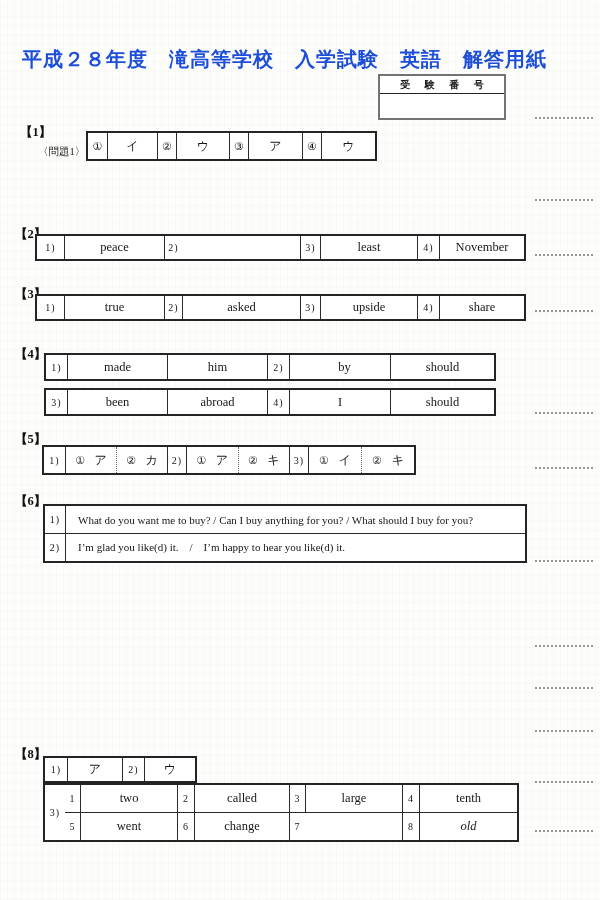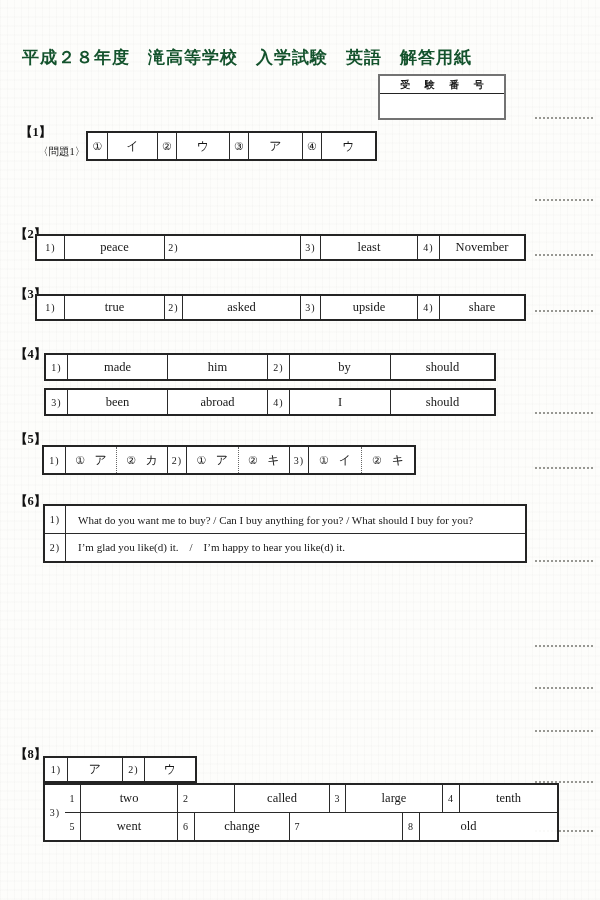--- a/index.html
+++ b/index.html
@@ -10,21 +10,21 @@
     color:#161616;
   }
   .abs{position:absolute;box-sizing:border-box;}
   .bleed{
     position:absolute;inset:0;pointer-events:none;
     background:
       repeating-linear-gradient(90deg, rgba(110,110,110,0.030) 0 1px, transparent 1px 7px),
       repeating-linear-gradient(0deg, rgba(120,120,120,0.018) 0 2px, transparent 2px 9px);
   }
   .title{
-    font-size:17px;font-weight:600;letter-spacing:1px;white-space:nowrap;color:#14532d;
+    font-size:20px;font-weight:600;letter-spacing:1px;white-space:nowrap;color:#1d4ed8;
   }
   .exam-box{border:2px solid #737373;background:rgba(255,255,255,.95);display:flex;flex-direction:column;}
   .exam-box-head{
     height:17px;border-bottom:1.2px solid #232323;display:flex;align-items:center;justify-content:center;
     font-size:10px;letter-spacing:6px;font-weight:600;padding-left:6px;
   }
   .exam-box-body{flex:1;}
   .dotline{border-top:2px dotted #979792;height:0;}
   .sec-label{font-size:12.5px;font-weight:700;white-space:nowrap;color:#101010;}
   .sub-label{font-size:10.5px;white-space:nowrap;}
@@ -186,31 +186,31 @@
     <div class="c no" style="width:22px;">2)</div>
     <div class="c kata" style="width:51px;">ウ</div>
   </div>
   <div class="abs tbl" style="left:43px;top:783px;">
     <div class="c no" style="width:20px;">3)</div>
     <div class="rows">
       <div class="row" style="height:27px;">
         <div class="c no" style="width:15px;">1</div>
         <div class="c" style="width:97px;">two</div>
         <div class="c no" style="width:17px;">2</div>
-        <div class="c" style="width:95px;margin-left:40px;">called</div>
+        <div class="c" style="width:95px;">called</div>
         <div class="c no" style="width:16px;">3</div>
         <div class="c" style="width:97px;">large</div>
         <div class="c no" style="width:17px;">4</div>
         <div class="c" style="width:98px;">tenth</div>
       </div>
       <div class="row" style="height:27px;">
         <div class="c no" style="width:15px;">5</div>
         <div class="c" style="width:97px;">went</div>
         <div class="c no" style="width:17px;">6</div>
         <div class="c" style="width:95px;">change</div>
         <div class="c no" style="width:16px;">7</div>
         <div class="c" style="width:97px;margin-top:45px;">used</div>
         <div class="c no" style="width:17px;">8</div>
-        <div class="c" style="width:98px;">old</div>
+        <div class="c" style="width:98px;font-style:italic;">old</div>
       </div>
     </div>
   </div>
 </div>
 
 </body></html>

